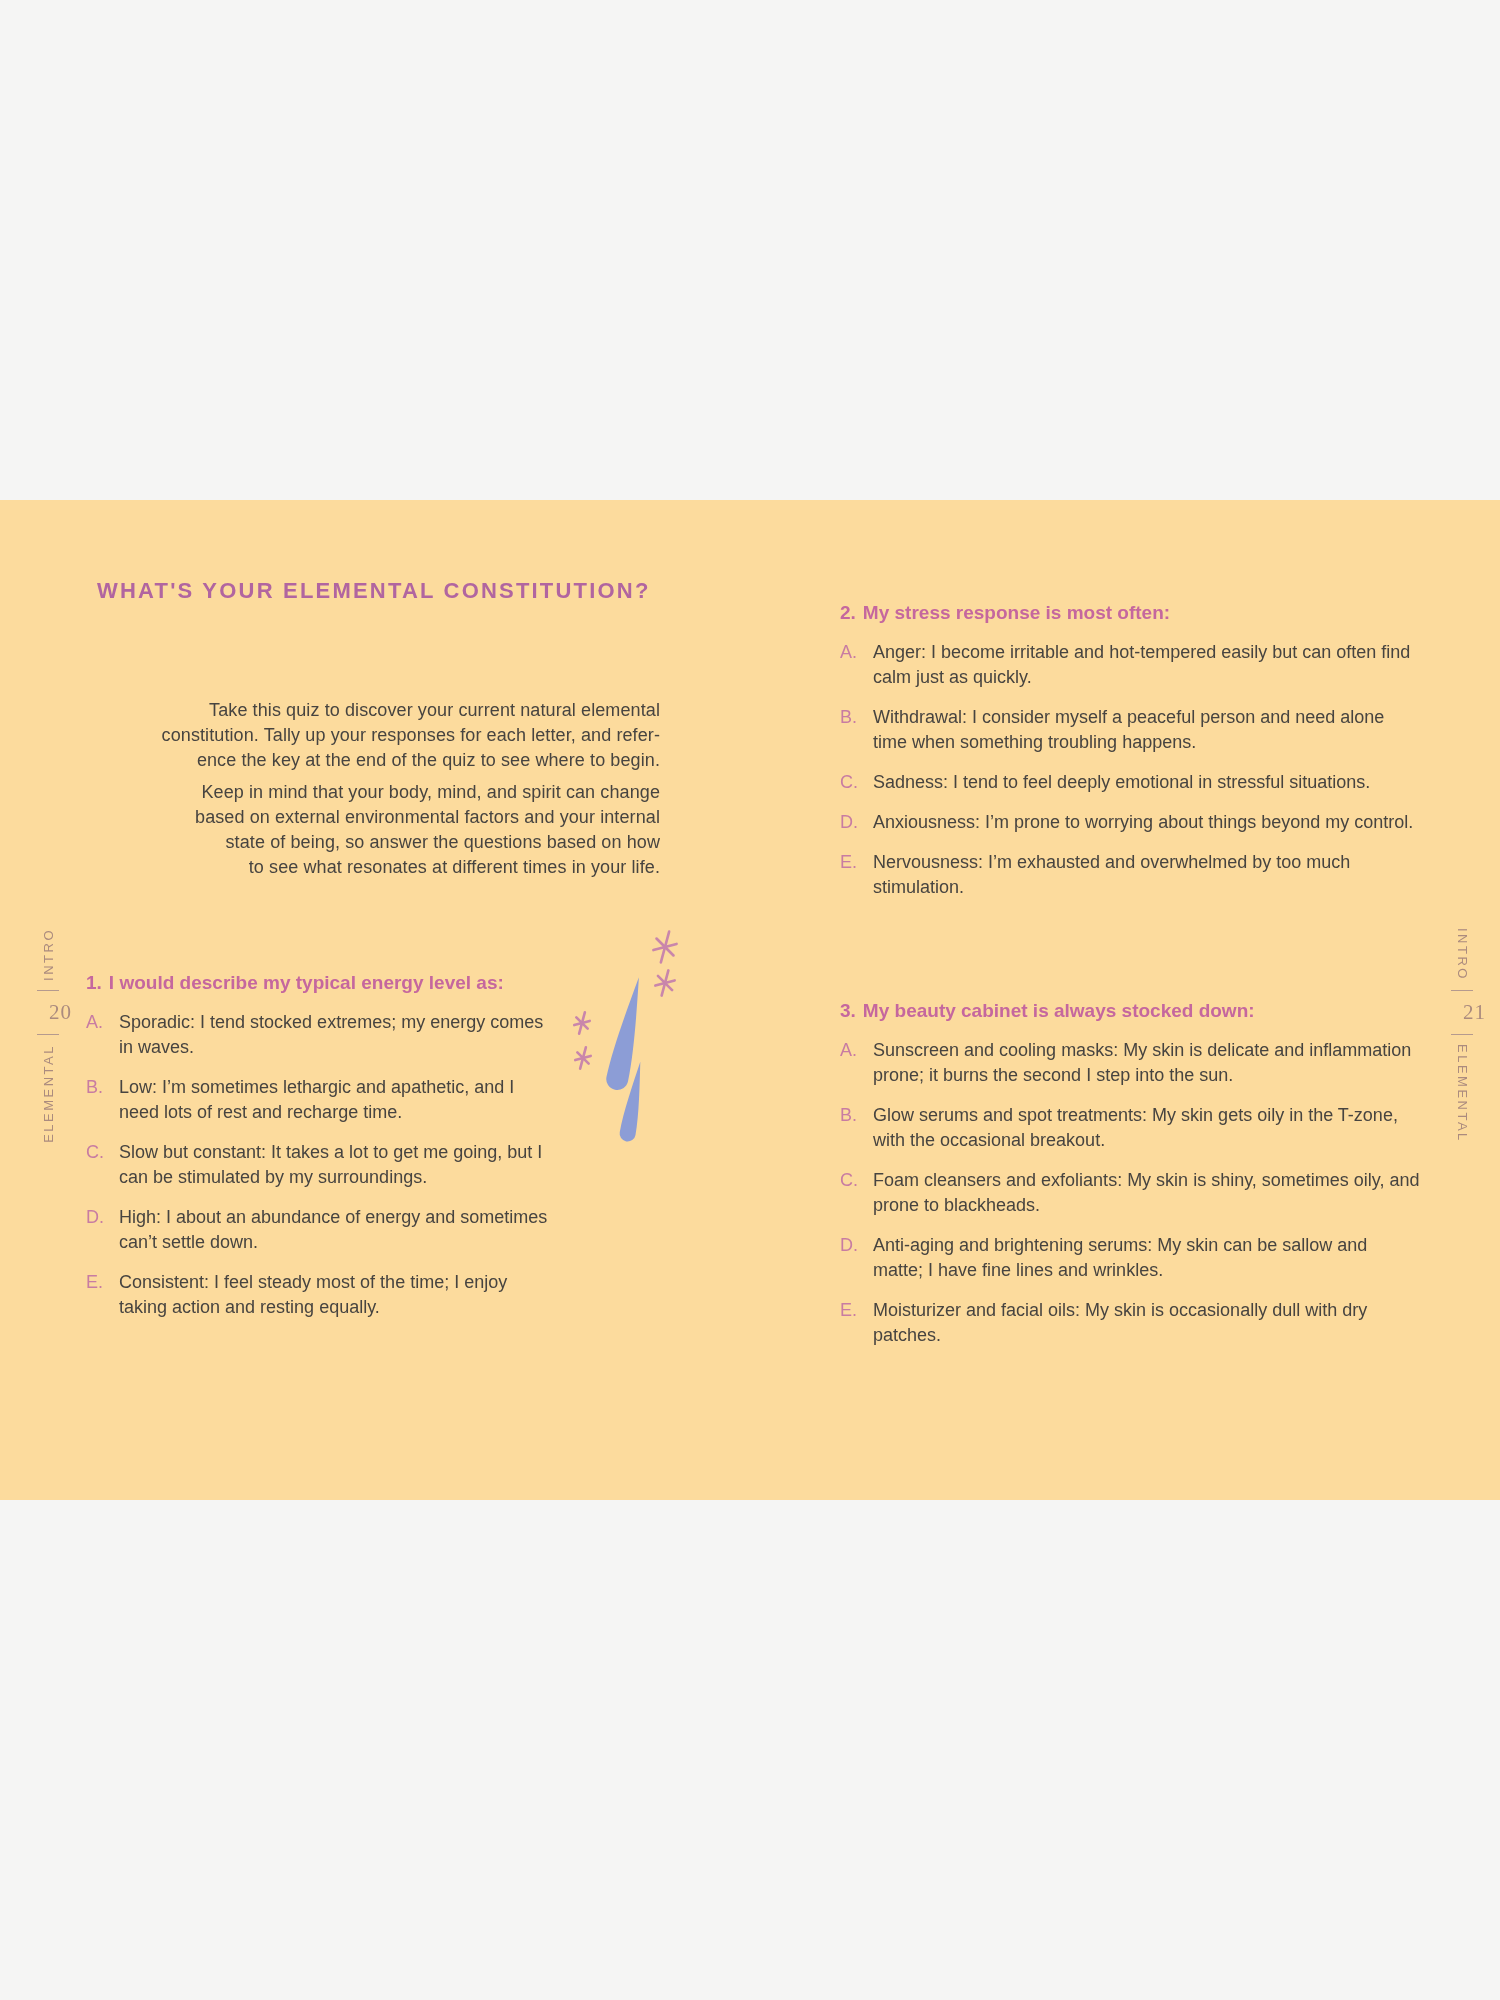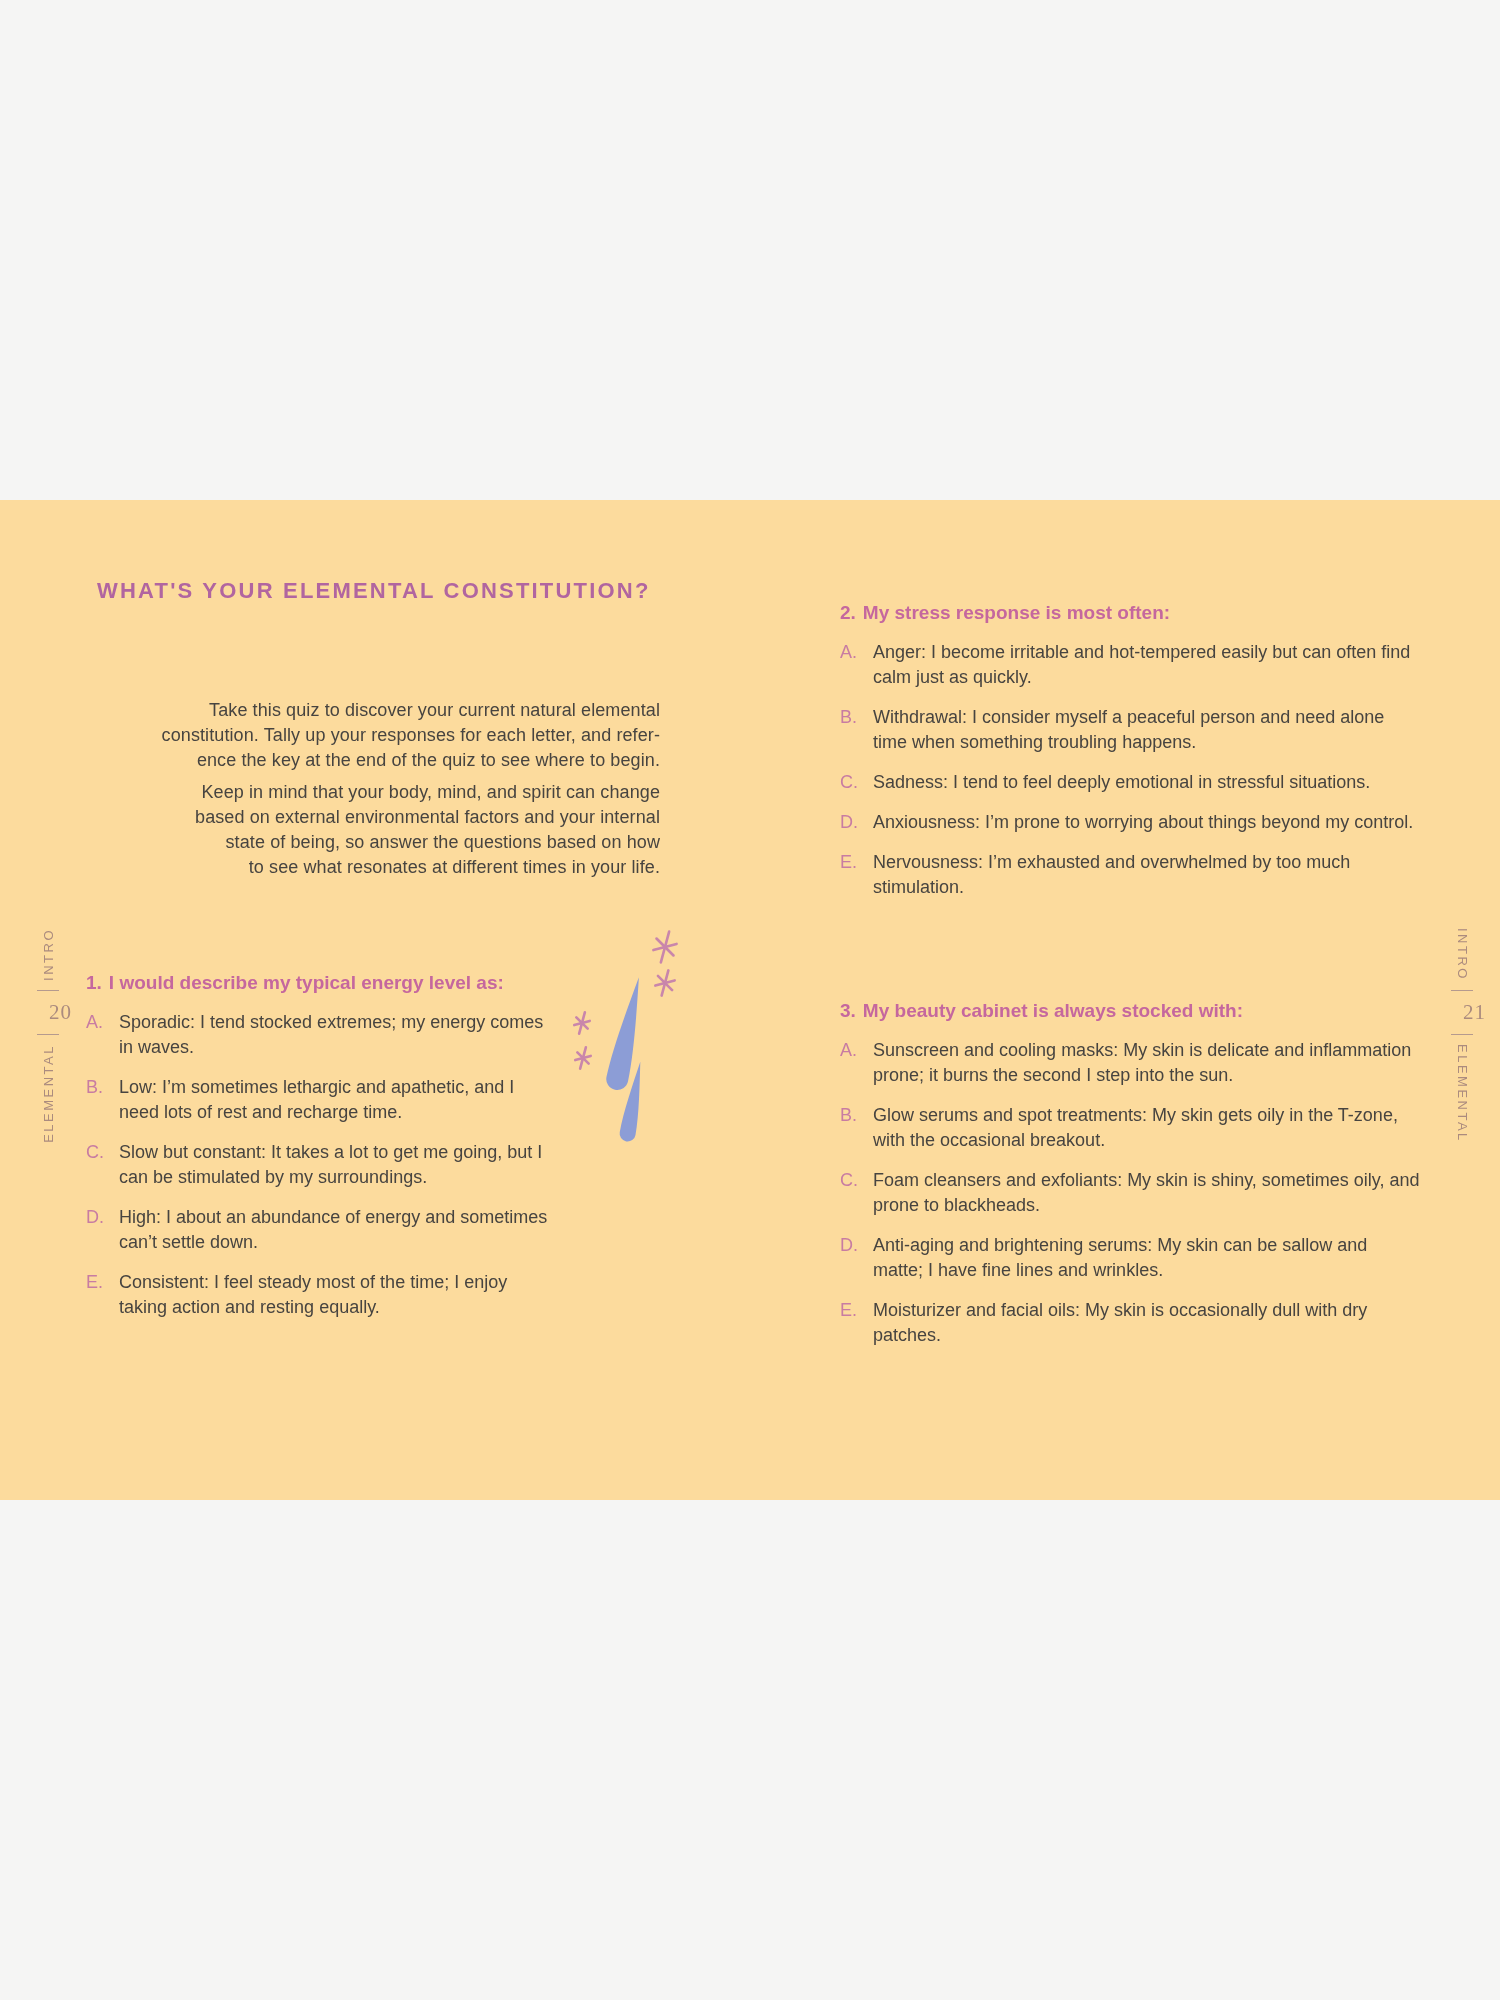--- a/index.html
+++ b/index.html
@@ -152,21 +152,21 @@
     </div>
     <div class="opt">
       <span class="letter">E.</span>
       <span class="text">Nervousness: I’m exhausted and overwhelmed by too much stimulation.</span>
     </div>
   </div>
 
   <div class="qblock q3">
     <div class="qhead">
       <span>3.</span>
-      <span>My beauty cabinet is always stocked with:</span>
+      <span>My beauty cabinet is always stocked down:</span>
     </div>
     <div class="opt">
       <span class="letter">A.</span>
       <span class="text">Sunscreen and cooling masks: My skin is delicate and inflammation prone; it burns the second I step into the sun.</span>
     </div>
     <div class="opt">
       <span class="letter">B.</span>
       <span class="text">Glow serums and spot treatments: My skin gets oily in the T-zone, with the occasional breakout.</span>
     </div>
     <div class="opt">

